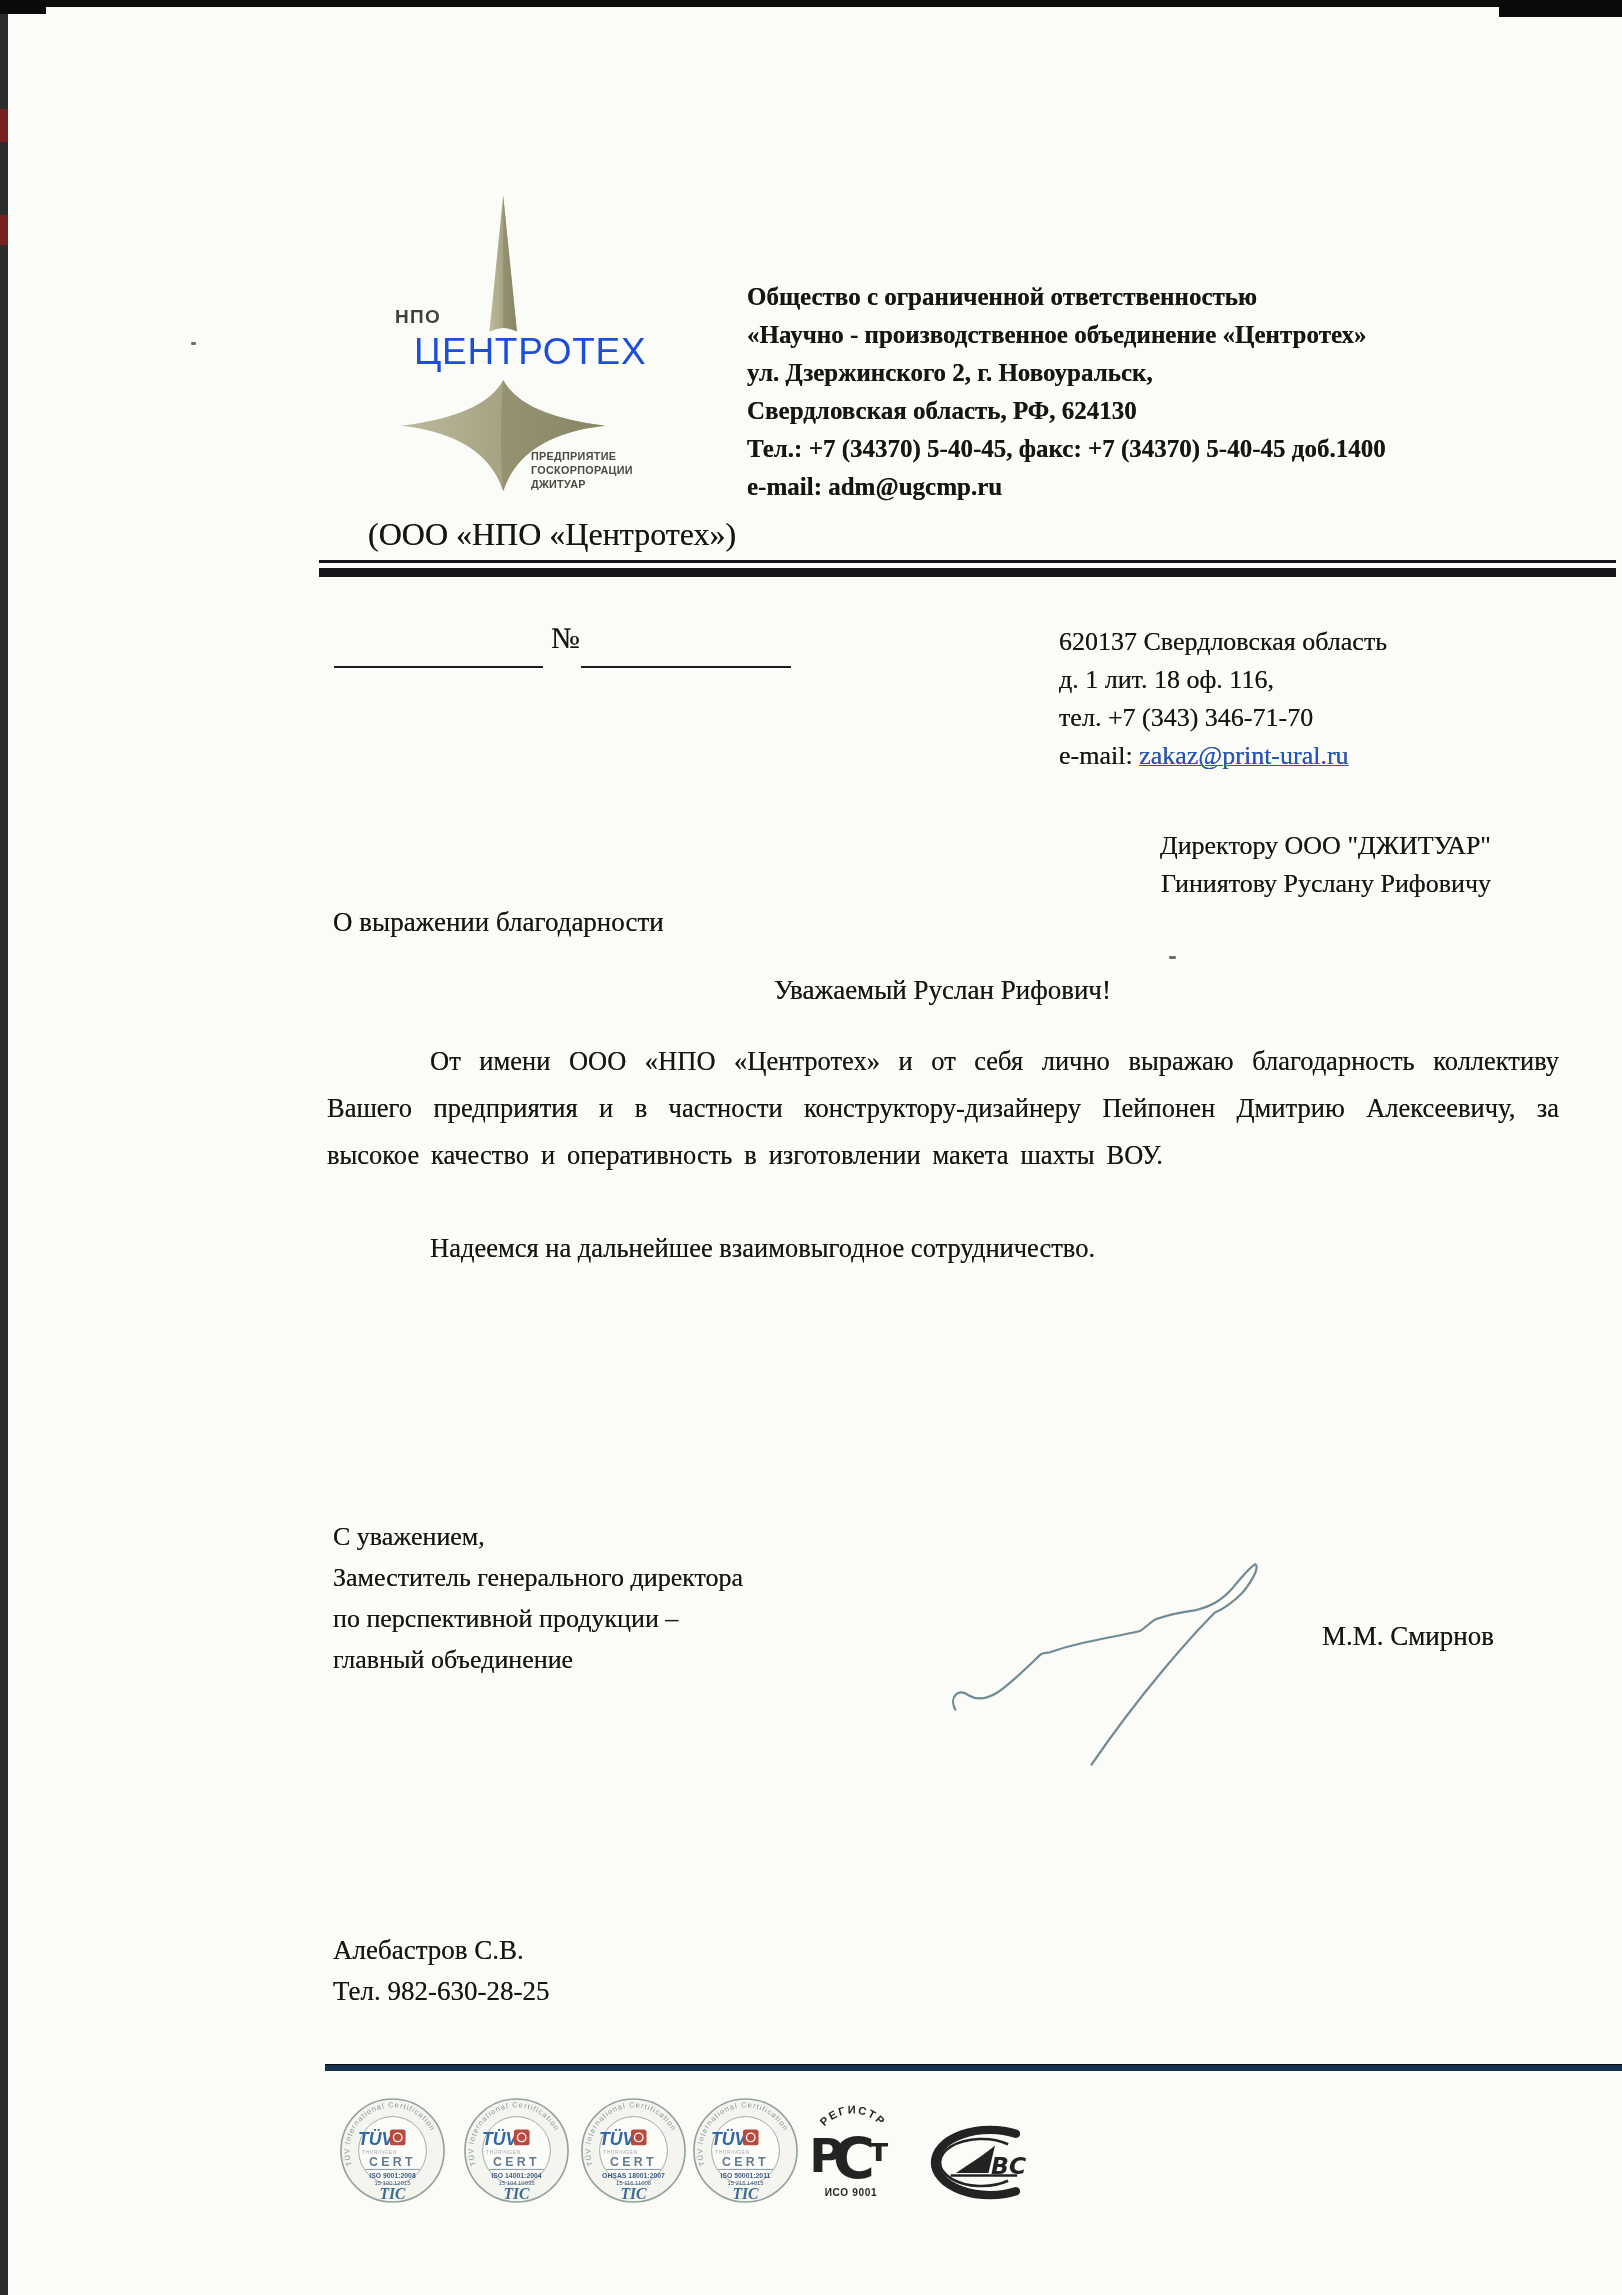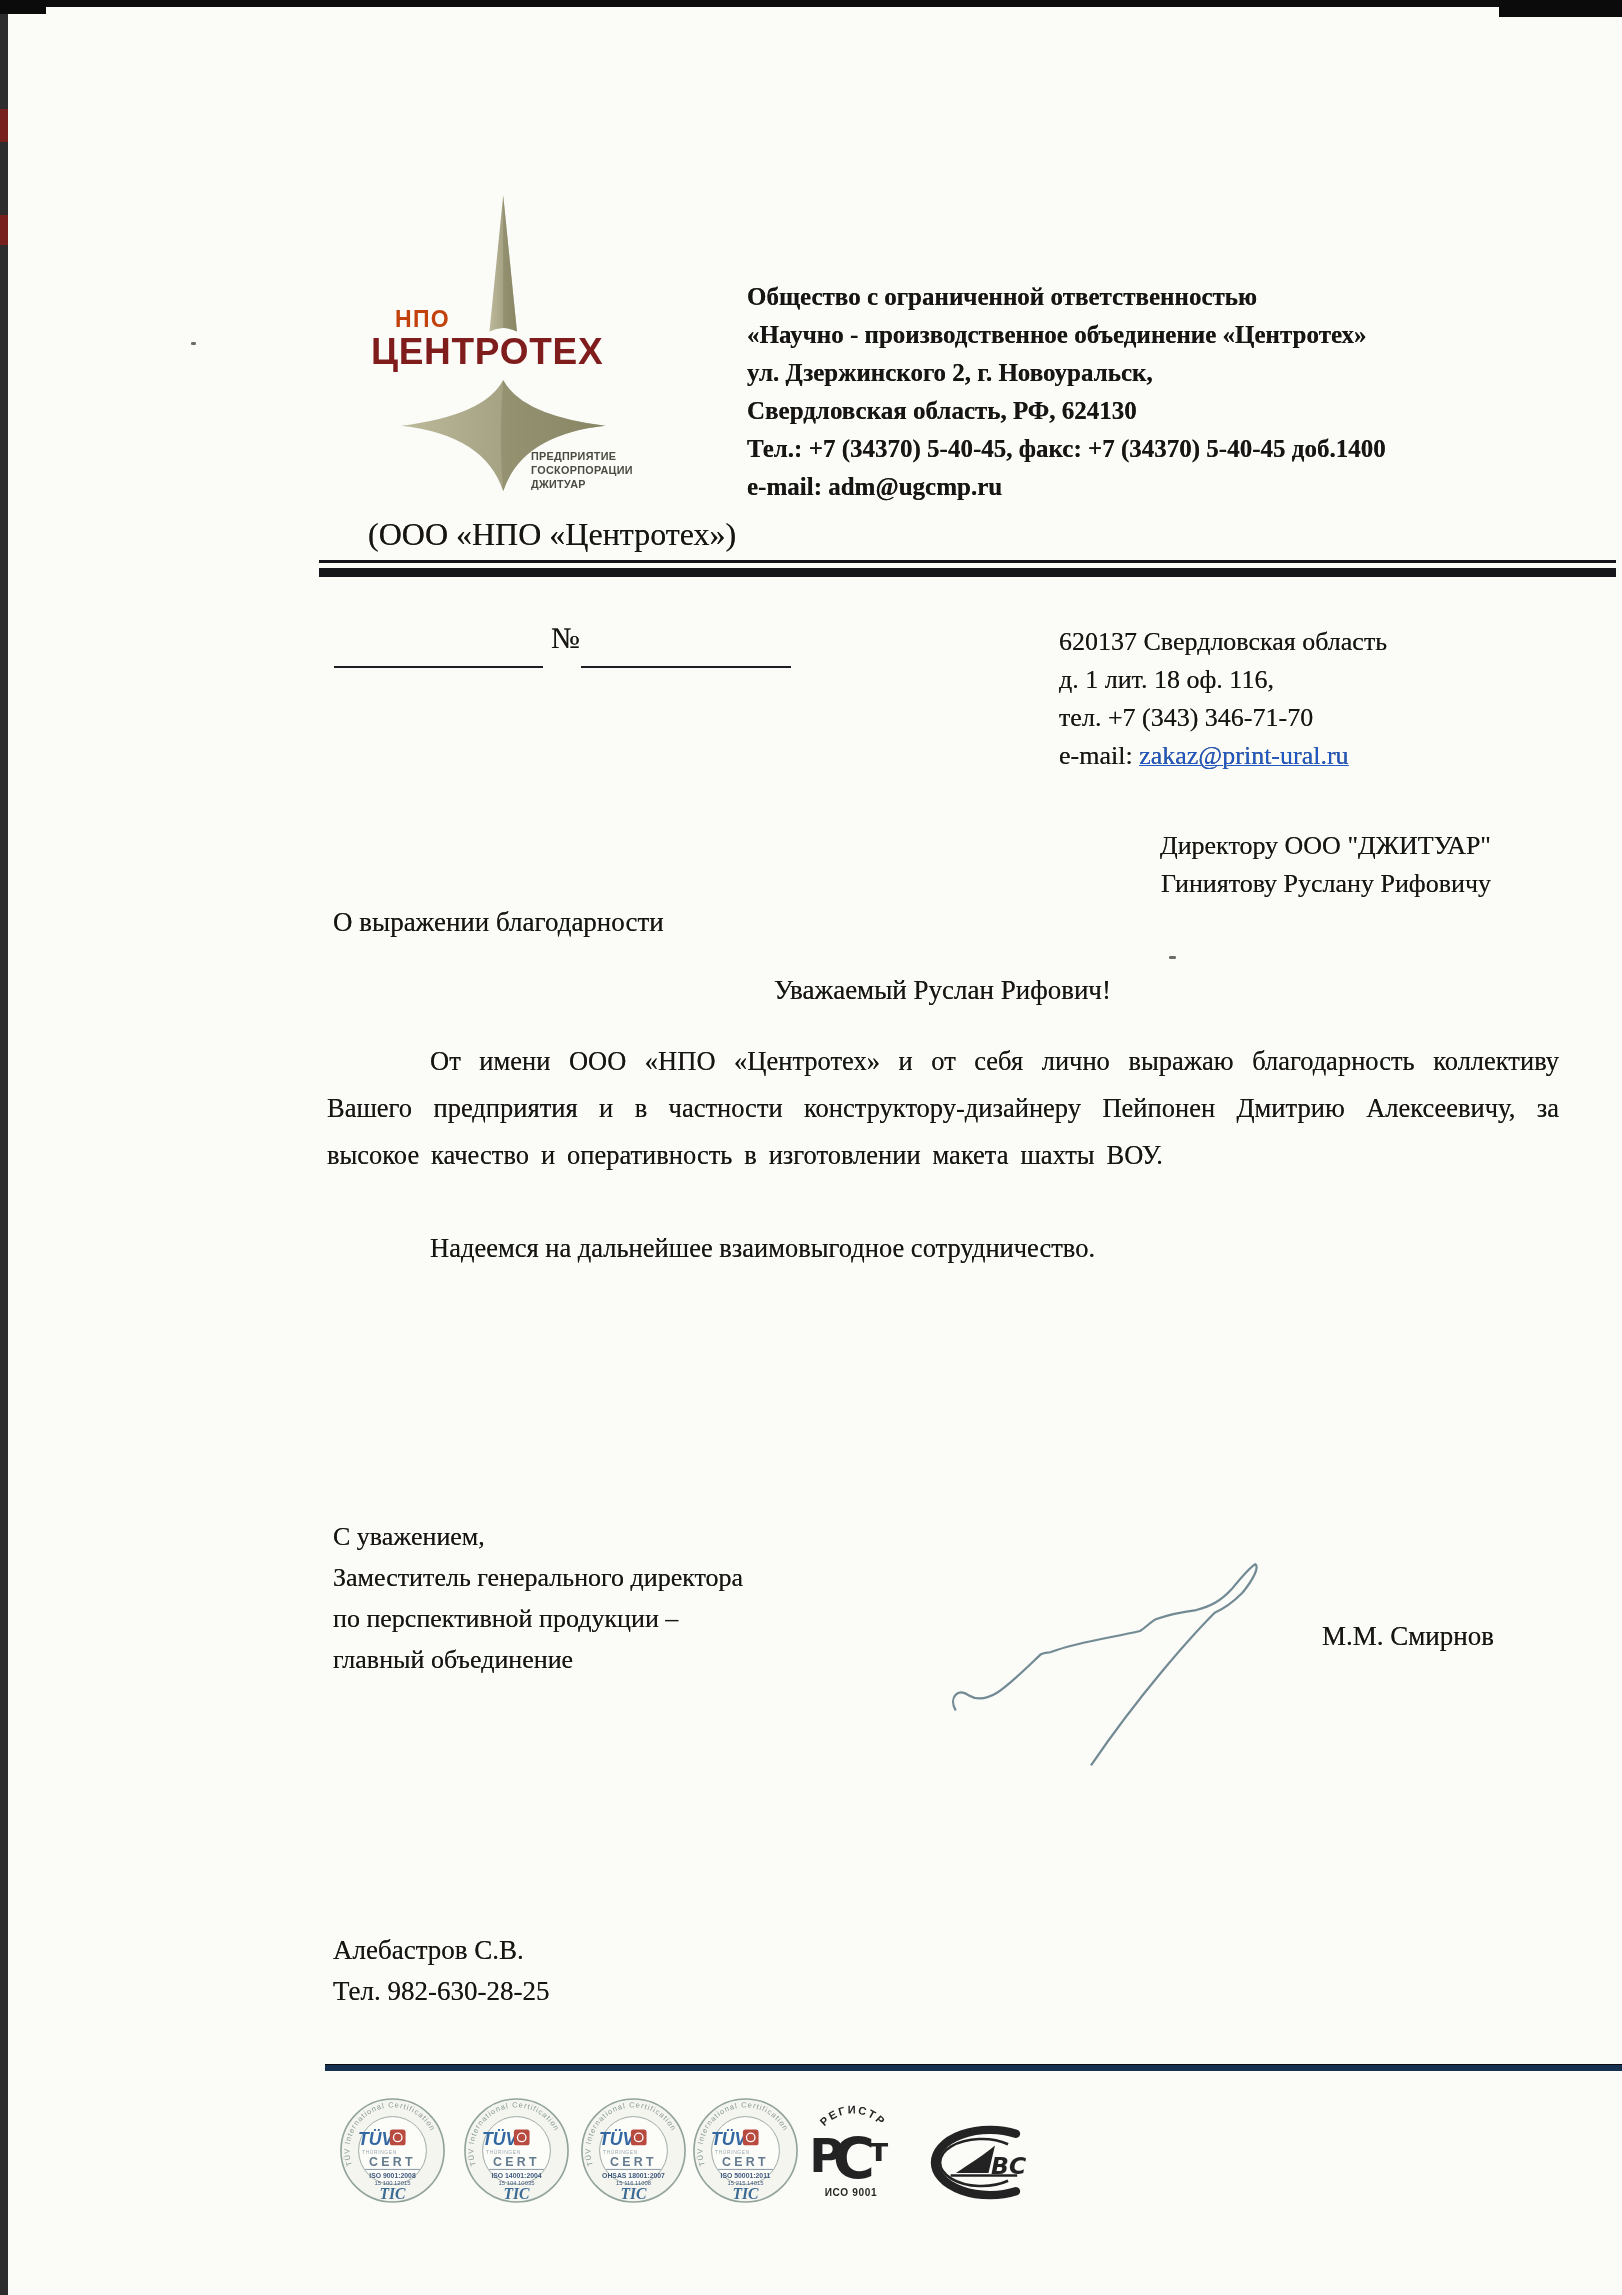--- a/index.html
+++ b/index.html
@@ -37,22 +37,22 @@
       <linearGradient id="oliveGrad" x1="0" y1="0" x2="1" y2="0">
         <stop offset="0" stop-color="#bdba9c"></stop>
         <stop offset="1" stop-color="#8d8b6c"></stop>
       </linearGradient>
     </defs>
     <path d="M 208,8 L 229,216 Q 208,205 187,216 Z" fill="url(#oliveGrad)"></path>
     <path d="M 208,8 L 229,216 Q 218,211 208,210 Z" fill="#85835f" opacity=".55"></path>
     <path d="M 52,360 Q 180,344 208,290 Q 236,344 364,360 Q 236,374 208,460 Q 180,374 52,360 Z" fill="url(#oliveGrad)"></path>
     <path d="M 208,290 Q 236,344 364,360 Q 236,374 208,460 Q 201,380 208,290 Z" fill="#83815e" opacity=".5"></path>
   </svg>
-  <div class="abs sans" style="left:395px;top:306px;font-size:23px;font-weight:bold;letter-spacing:1.3px;color:#c2410c;">НПО</div>
-  <div class="abs sans" style="left:371px;top:331px;font-size:37px;font-weight:bold;letter-spacing:0.7px;color:#7f1d1d;">ЦЕНТРОТЕХ</div>
+  <div class="abs sans" style="left:395px;top:306px;font-size:19px;font-weight:bold;letter-spacing:1.3px;color:#404040;">НПО</div>
+  <div class="abs sans" style="left:414px;top:331px;font-size:37px;font-weight:normal;letter-spacing:0.7px;color:#1d4ed8;">ЦЕНТРОТЕХ</div>
   <div class="abs sans" style="left:531px;top:449px;font-size:10.8px;font-weight:bold;line-height:14px;letter-spacing:0.3px;color:#4b4b41;">
     <div>ПРЕДПРИЯТИЕ</div>
     <div>ГОСКОРПОРАЦИИ</div>
     <div>ДЖИТУАР</div>
   </div>
   <div class="abs serif" style="left:368px;top:516px;font-size:32px;">(ООО «НПО «Центротех»)</div>
 
   <div class="abs serif" style="left:747px;top:278px;font-size:25px;line-height:38px;width:785px;font-weight:bold;">
     <div>Общество с ограниченной ответственностью</div>
     <div>«Научно - производственное объединение «Центротех»</div>

